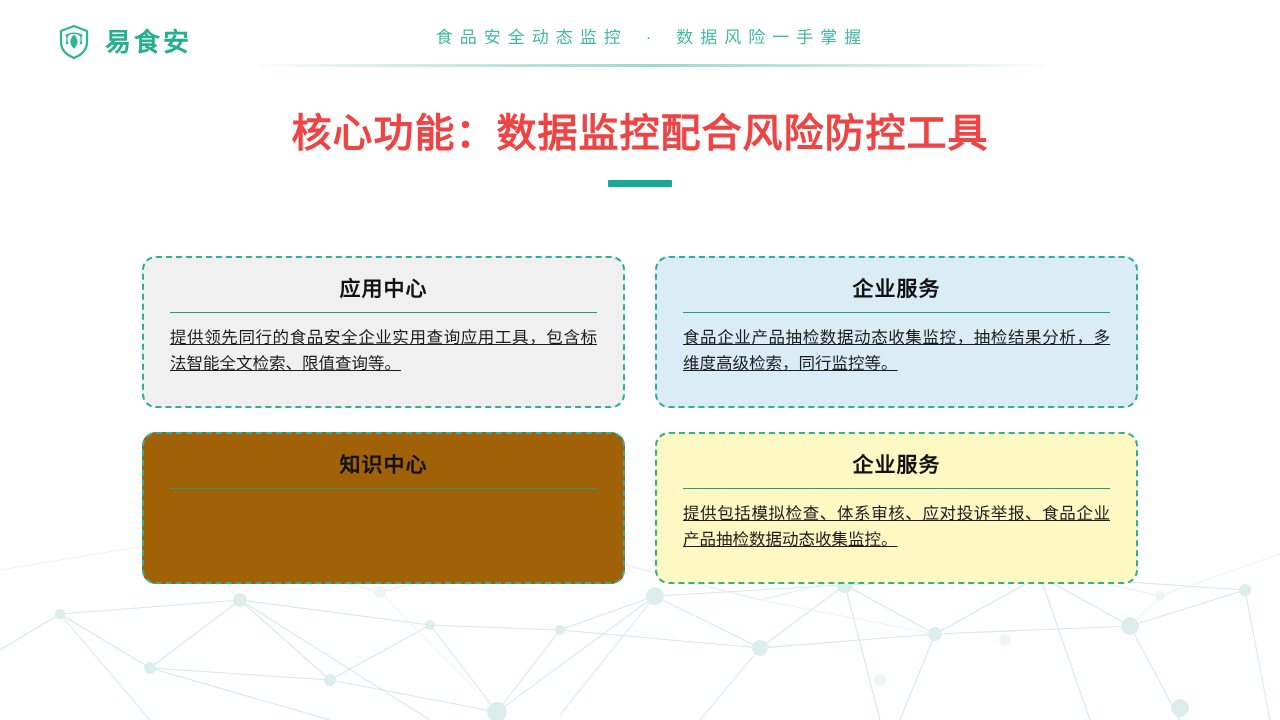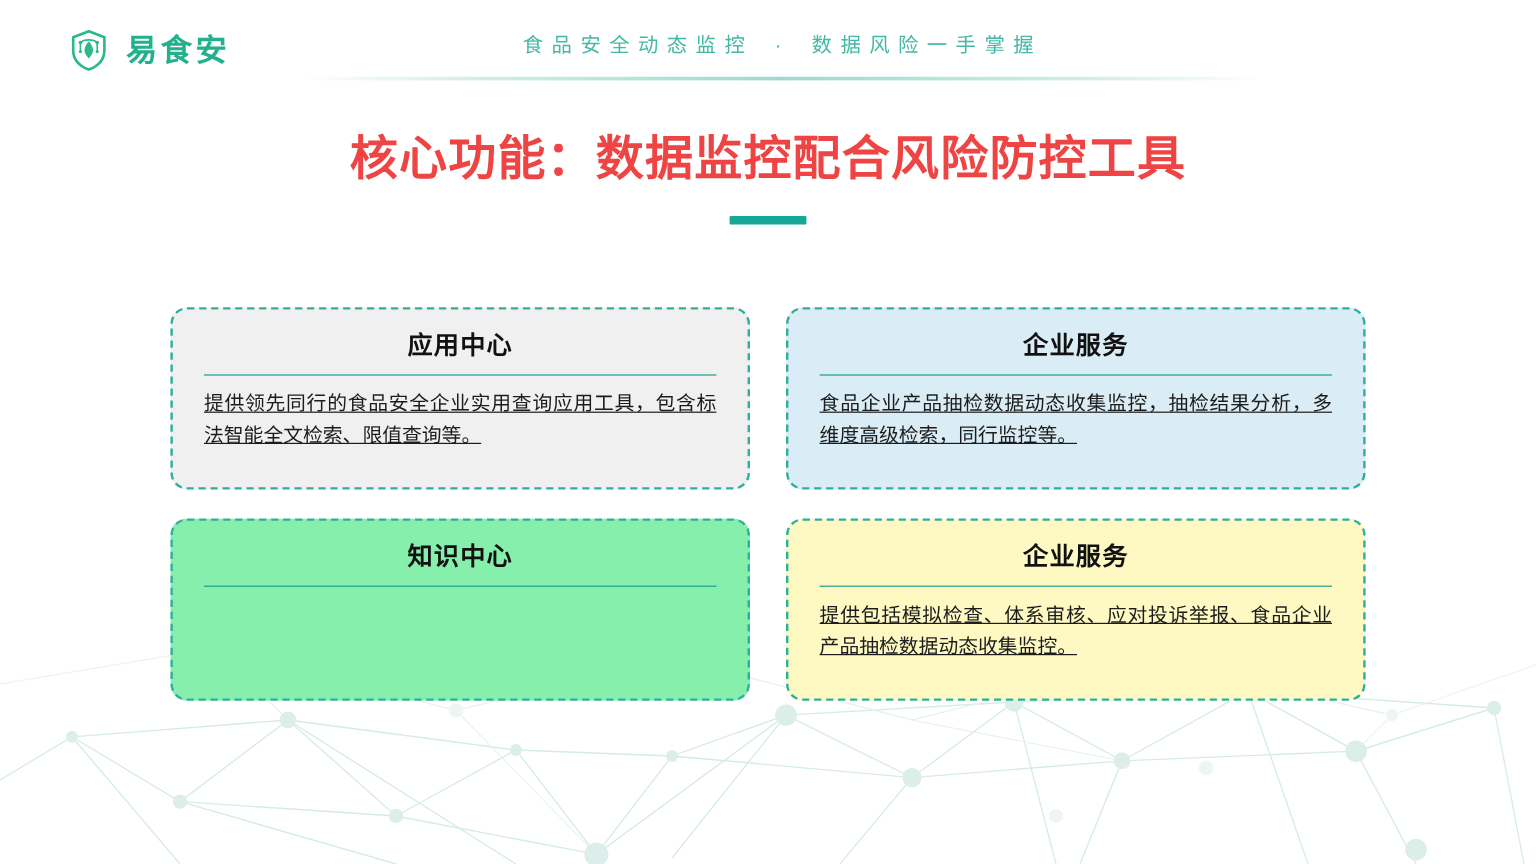--- a/index.html
+++ b/index.html
@@ -134,21 +134,21 @@
   .card {
     border: 2px dashed #2fae9c;
     border-radius: 14px;
     box-sizing: border-box;
     padding: 18px 26px 16px 26px;
     display: flex;
     flex-direction: column;
   }
   .card-gray   { background: #f0f0f0; }
   .card-blue   { background: #daecf5; }
-  .card-mint   { background: #86efac; }
+  .card-mint   { background: #a16207; }
   .card-olive  { background: #fef9c3; }
 
   .card-title {
     font-size: 21px;
     font-weight: bold;
     color: #111111;
     text-align: center;
     letter-spacing: 1px;
     line-height: 1.2;
     margin: 0 0 11px 0;

